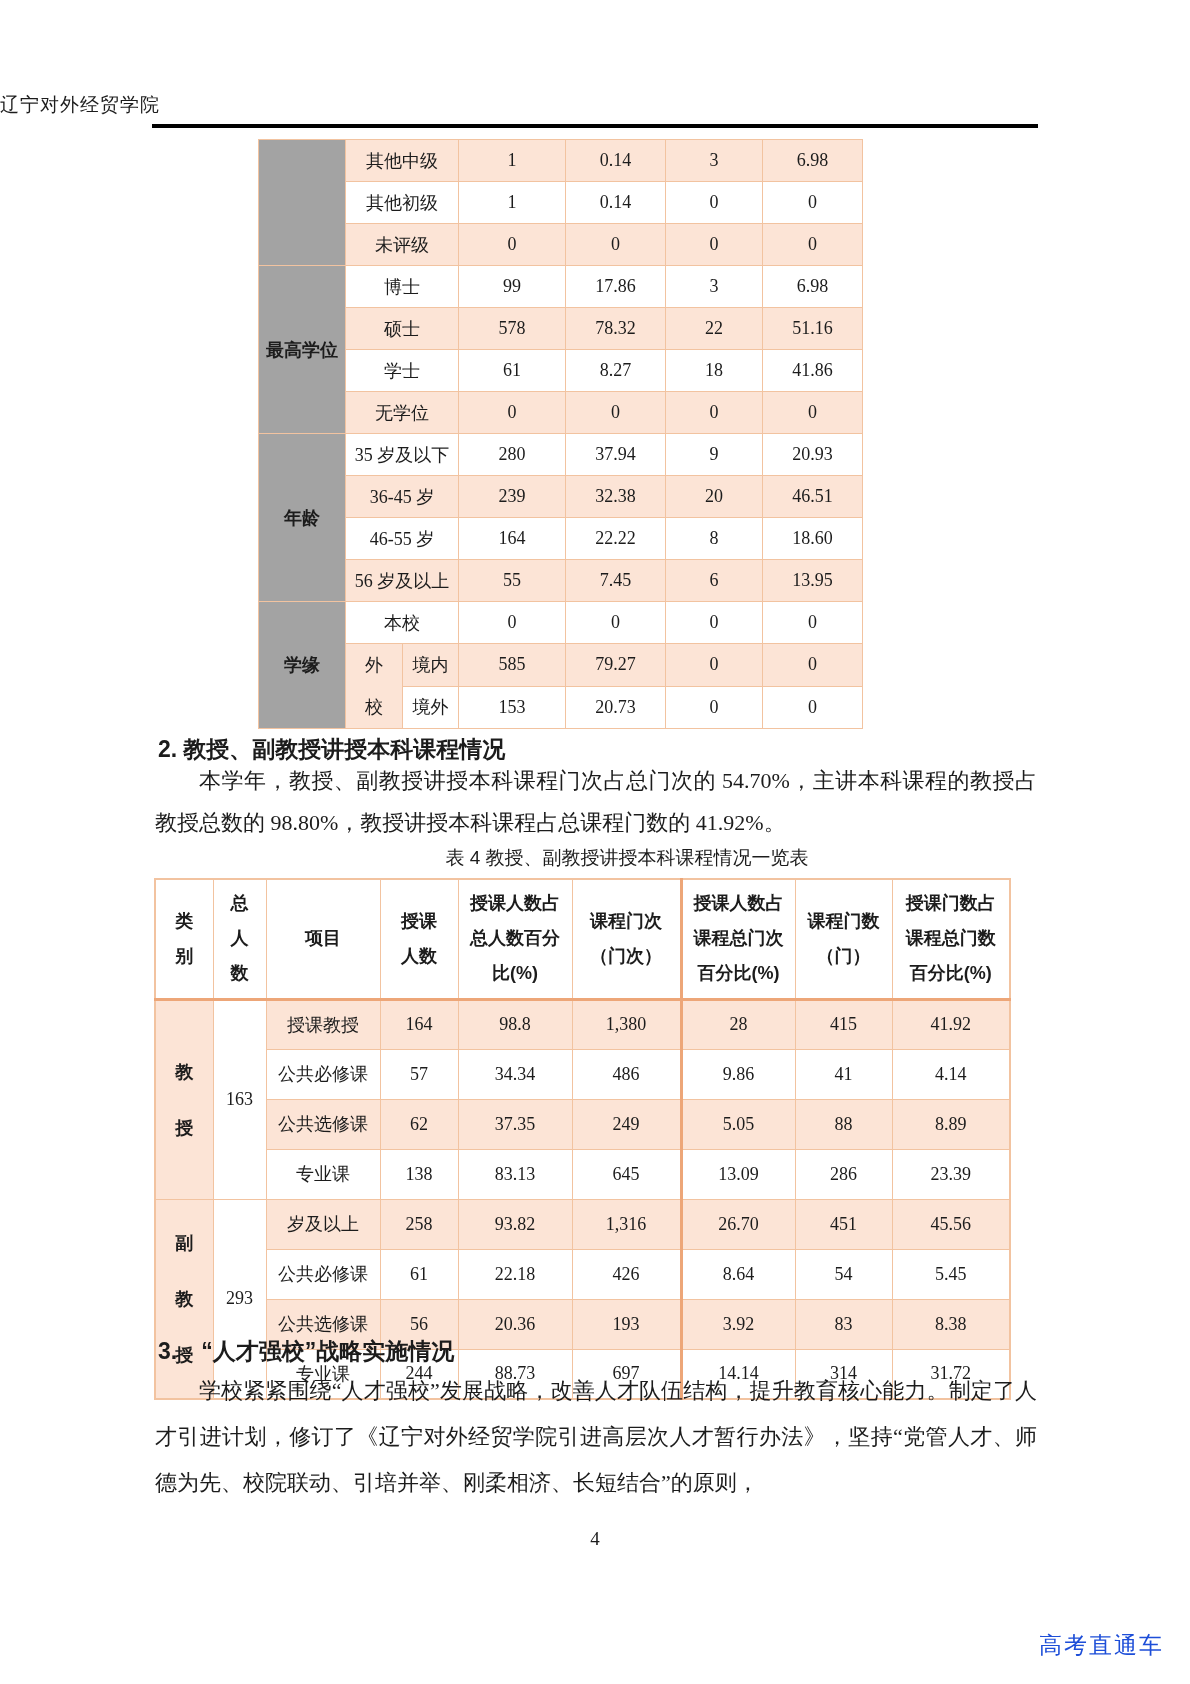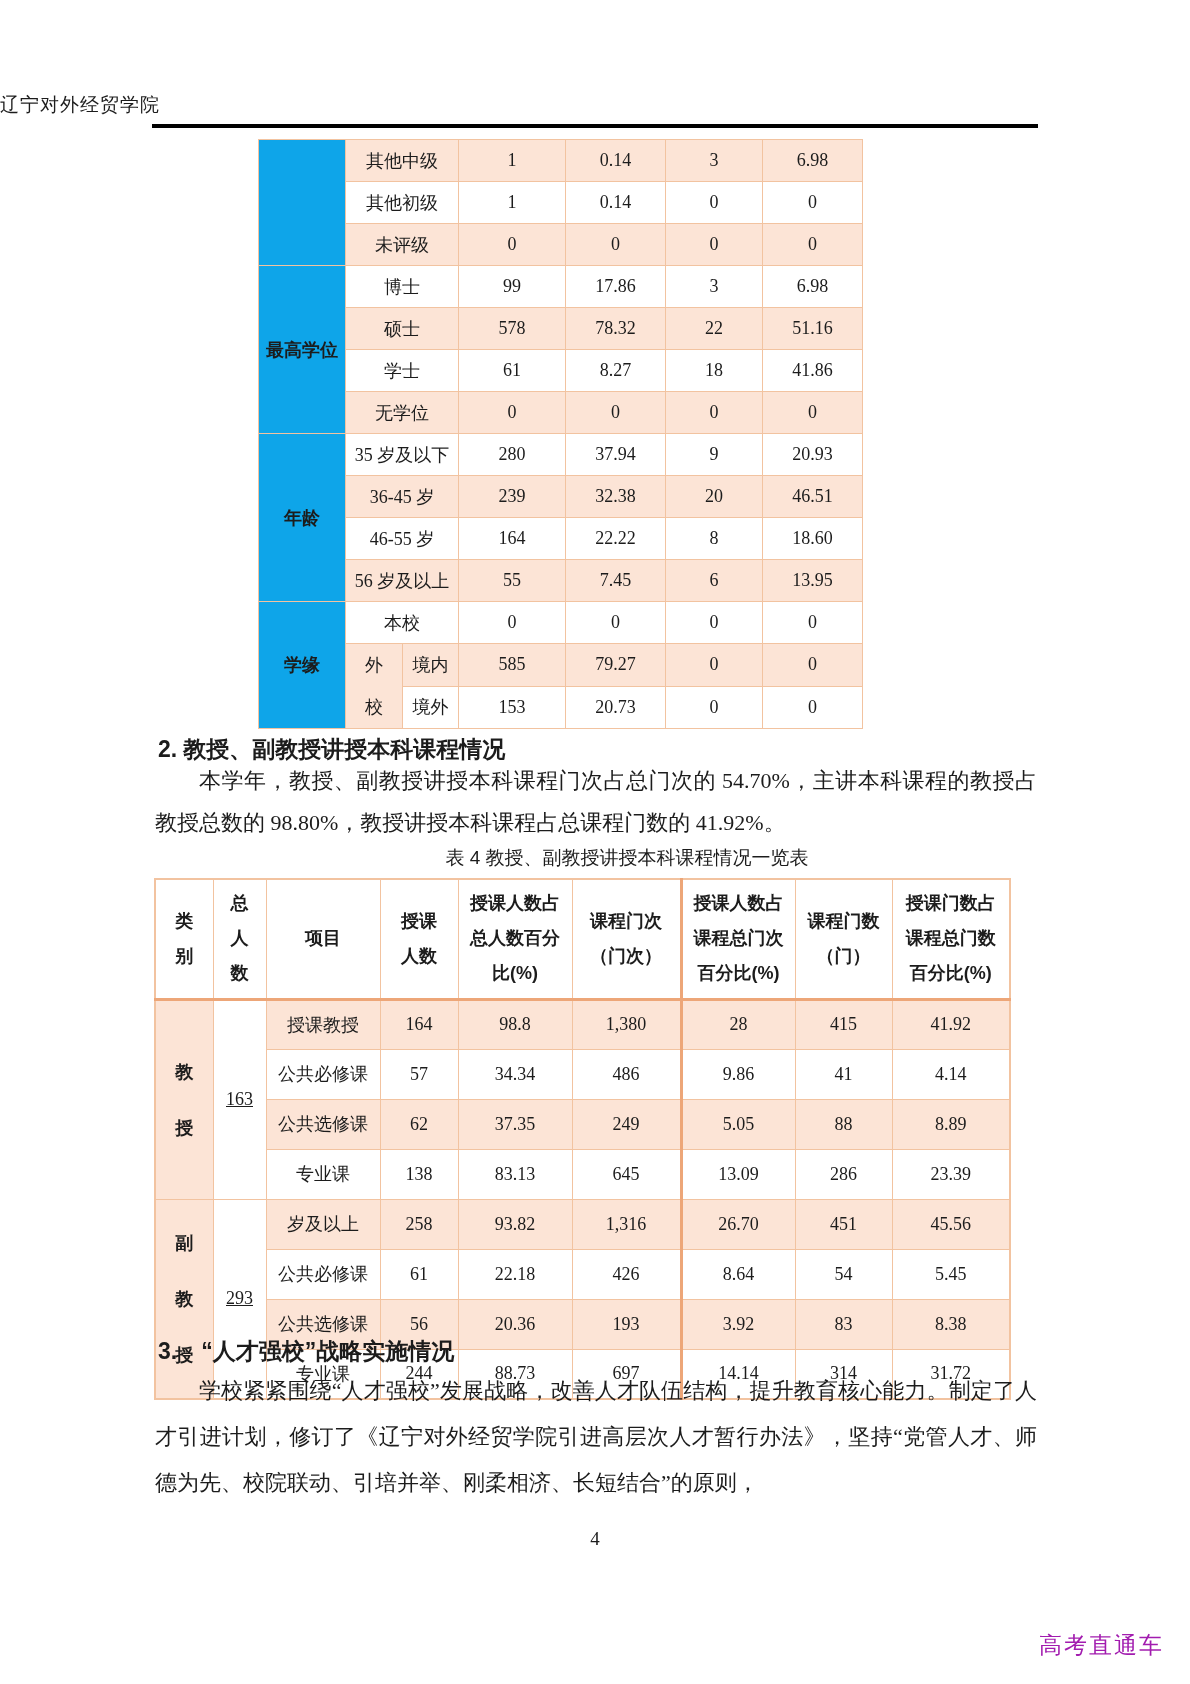--- a/index.html
+++ b/index.html
@@ -24,21 +24,21 @@
 
   table { border-collapse: collapse; table-layout: fixed; }
 
   
   .t1 { position: absolute; left: 258px; top: 139px; width: 604px; }
   .t1 td {
     border: 1px solid #f2c3a0;
     height: 42px; text-align: center; vertical-align: middle;
     font-size: 18px; overflow: hidden;
   }
-  .t1 .g { font-weight: bold; background: #0ea5e9; font-family: Liberation Serif, serif; }
+  .t1 .g { font-weight: bold; background: #a3a3a3; font-family: Liberation Serif, serif; }
   .sh { background: #fce4d6; }
   .t1 .sub { white-space: pre-line; line-height: 42px; }
 
   
   .h2x {
     position: absolute; left: 158px; top: 734px;
     font-size: 23px; font-weight: bold;
     font-family: "Liberation Sans", "DejaVu Sans", sans-serif;
   }
   .h2x .num { margin-right: 6px; }
@@ -67,37 +67,37 @@
     line-height: 35px; white-space: pre-line; background: #fff;
     font-family: "Liberation Sans", "DejaVu Sans", sans-serif;
     border-bottom: 3px solid #eda678;
   }
   .t4 td { height: 50px; font-size: 18px; }
   .t4 .cat {
     background: #fce4d6; font-weight: bold;
     white-space: pre-line; line-height: 56px;
     font-family: "Liberation Sans", "DejaVu Sans", sans-serif;
   }
-  .t4 .tot { background: #fff; text-decoration: underline; }
+  .t4 .tot { background: #fff; }
   .bL { border-left: 3px solid #eda678 !important; }
 
   .h3x {
     position: absolute; left: 158px; top: 1336px;
     font-size: 23px; font-weight: bold;
     font-family: "Liberation Sans", "DejaVu Sans", sans-serif;
   }
   .h3x .num { margin-right: 24px; }
 
   .pagenum {
     position: absolute; top: 1528px; left: 0; width: 100%;
     text-align: center; font-size: 19px;
   }
   .watermark {
     position: absolute; top: 1630px; right: 26px;
-    font-size: 23px; color: #a21caf; letter-spacing: 2px;
+    font-size: 23px; color: #1d4ed8; letter-spacing: 2px;
     font-family: "Liberation Sans", "DejaVu Sans", sans-serif;
   }
 </style>
 </head>
 <body>
 
 <div class="doc-title">辽宁对外经贸学院</div>
 <div class="header-rule"></div>
 
 <table class="t1">

